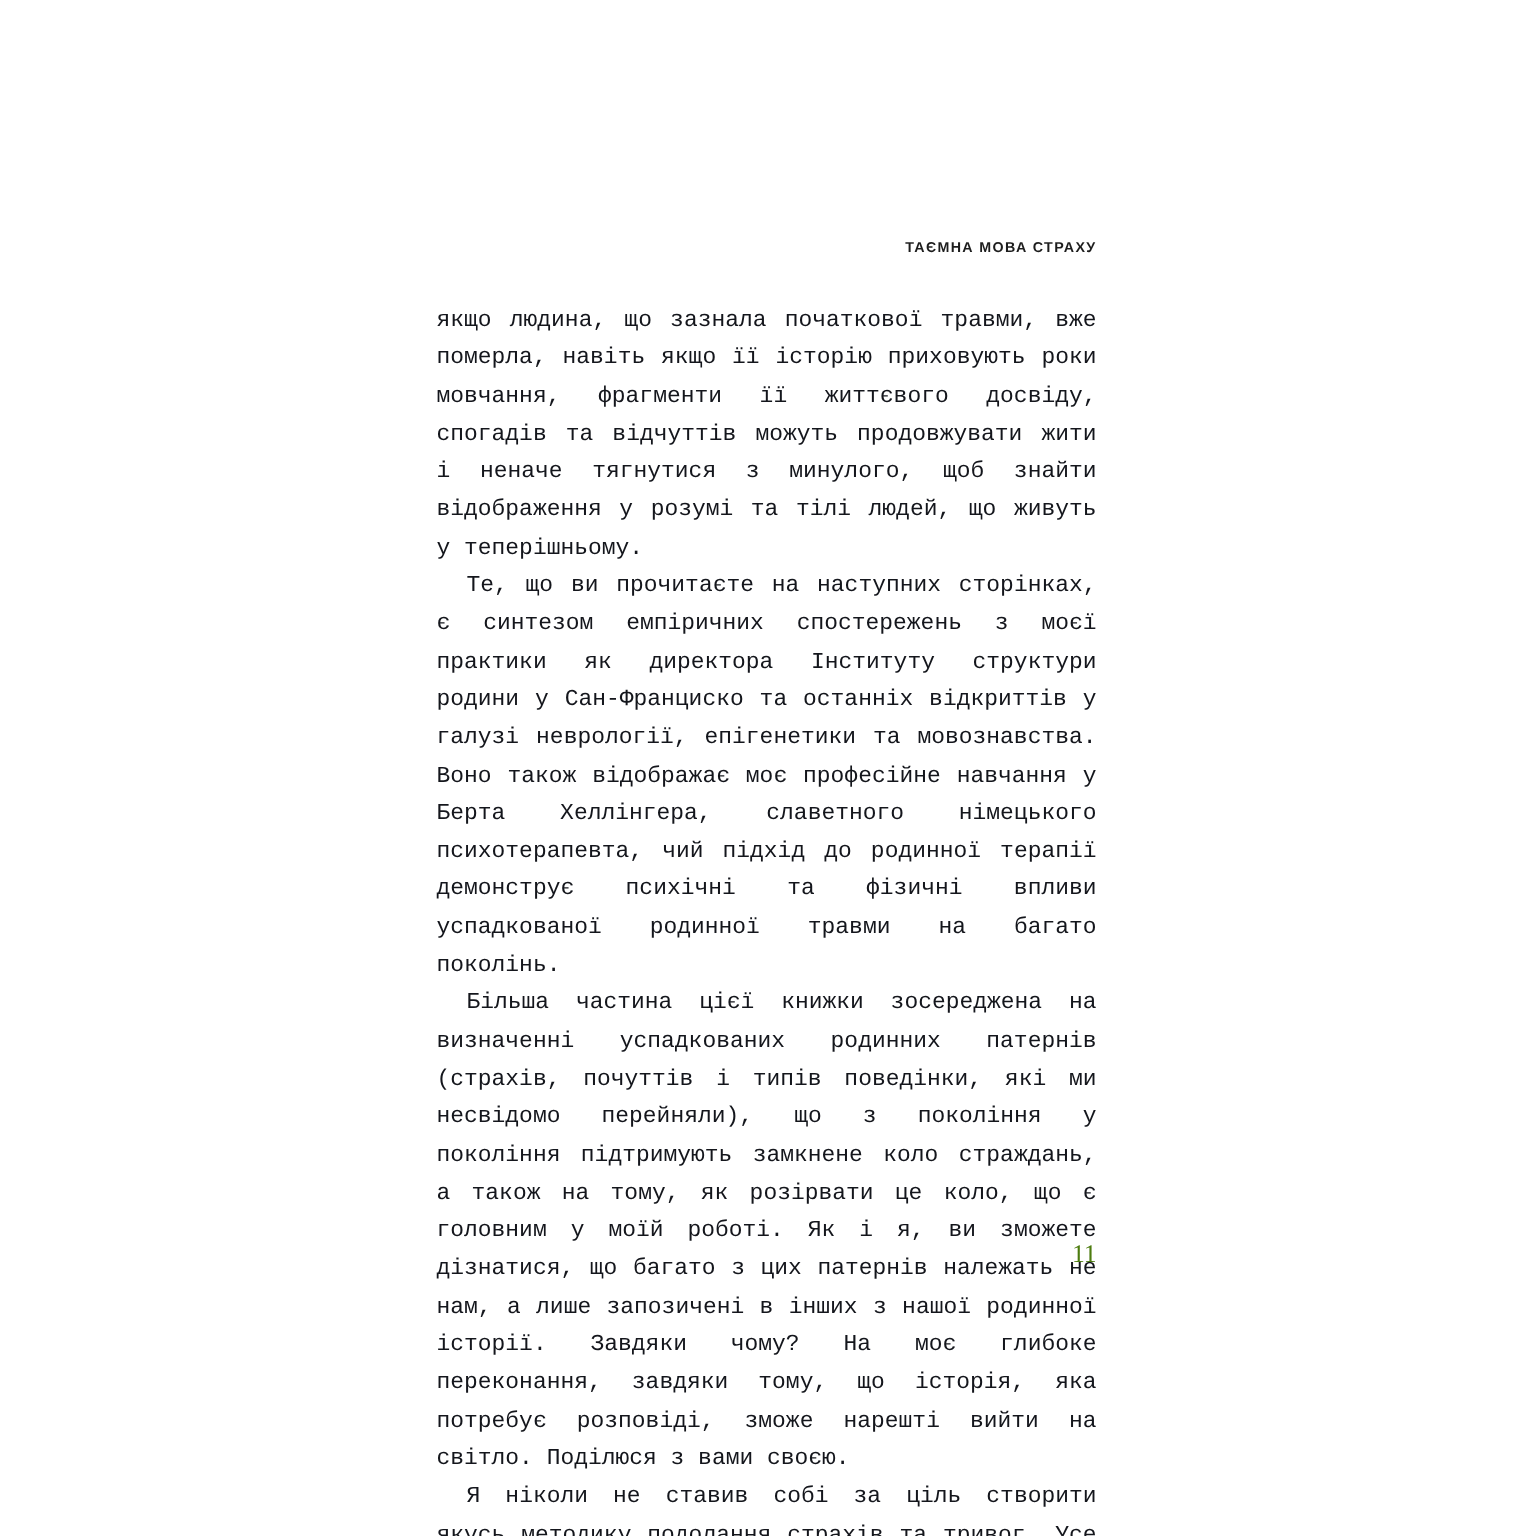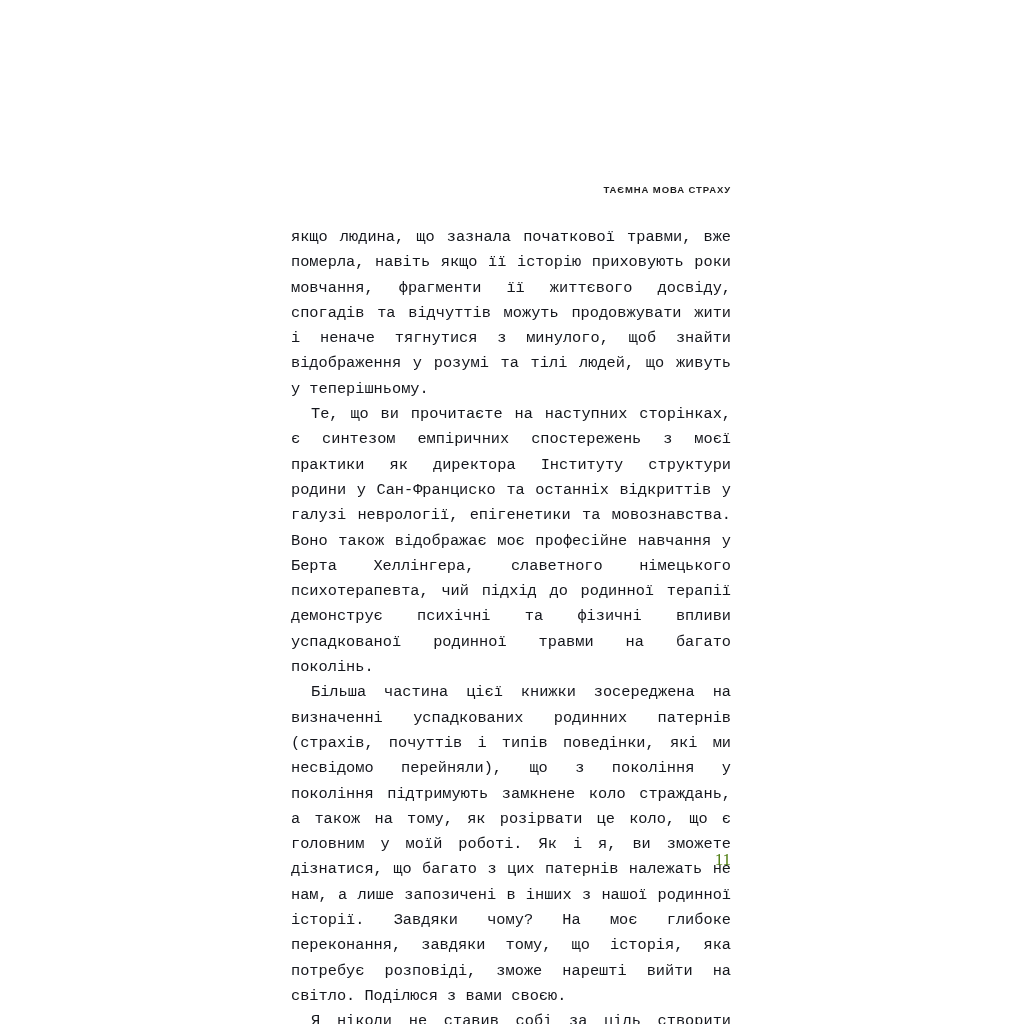--- a/index.html
+++ b/index.html
@@ -15,21 +15,20 @@
     position: relative;
     overflow: hidden;
   }
   .page {
     position: absolute;
     left: 0;
     top: 0;
     width: 1024px;
     height: 869px;
     background: #ffffff;
-    margin-top: 24px;
   }
   .text-column {
     position: absolute;
     left: 291px;
     top: 160px;
     width: 440px;
   }
   .running-head {
     font-family: "Liberation Sans", sans-serif;
     font-size: 9.5px;

